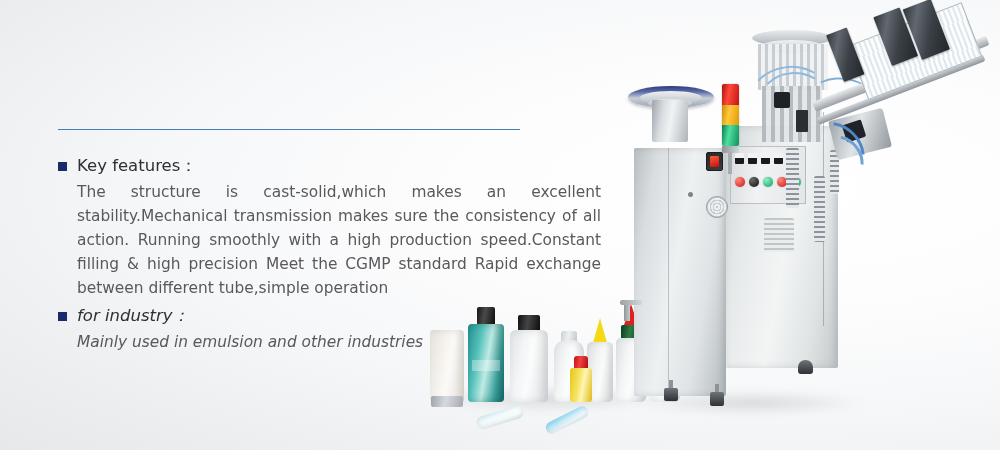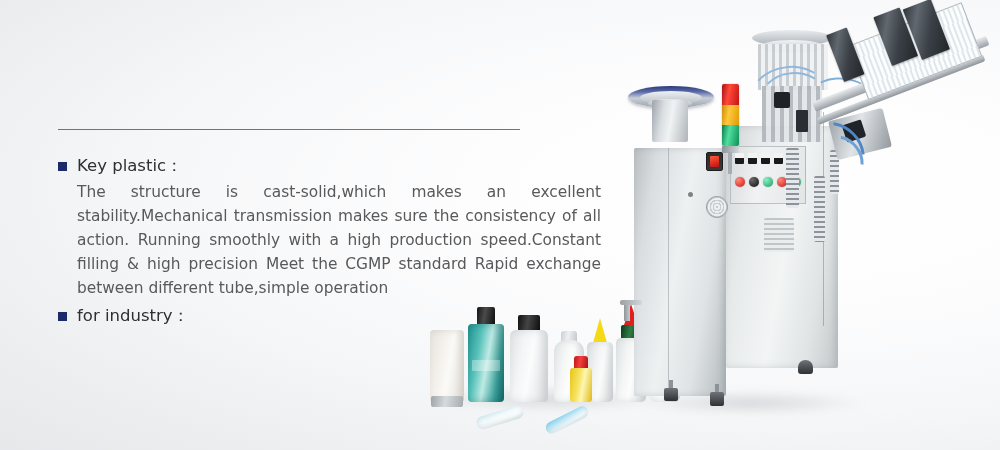--- a/index.html
+++ b/index.html
@@ -22,21 +22,21 @@
     letter-spacing:-0.4px;margin:0;
     transform:scaleX(0.93);transform-origin:left top;
   }
   .rule{
     position:absolute;left:58px;top:129px;width:462px;height:0;
     border-top:1.6px solid #4a7cb8;
   }
 
   .block{position:absolute;left:58px;width:560px;}
   .block.b1{top:155px;}
-  .block.b2{top:305px;}
+  .block.b2{top:305px;font-style:italic;}
   .bullet-row{display:flex;align-items:flex-start;gap:10px;}
   .sq{
     width:9px;height:9px;background:#1b2a6b;margin-top:7px;flex:0 0 auto;
   }
   .bullet-label{
     font-size:16.5px;color:#2f2f2f;line-height:1.35;
     font-family:"DejaVu Sans","Liberation Sans",sans-serif;
   }
   .body-text{
     margin:3px 0 0 19px;width:524px;
@@ -267,30 +267,31 @@
 </head>
 <body>
 
 <div class="banner">
 
   <div class="rule"></div>
 
   <div class="block b1">
     <div class="bullet-row">
       <span class="sq"></span>
-      <span class="bullet-label">Key plastic：</span>
+      <span class="bullet-label">Key features：</span>
     </div>
     <p class="body-text">The structure is cast-solid,which makes an excellent stability.Mechanical transmission makes sure the consistency of all action. Running smoothly with a high production speed.Constant filling &amp; high precision Meet the CGMP standard Rapid exchange between different tube,simple operation</p>
   </div>
 
   <div class="block b2">
     <div class="bullet-row">
       <span class="sq"></span>
       <span class="bullet-label">for industry：</span>
     </div>
+    <p class="body-text nojustify">Mainly used in emulsion and other industries</p>
   </div>
 
   <div class="bottles">
     <div class="shadow"></div>
 
     <div class="btl b-tube">
       <div class="body"></div>
         <div class="cap"></div>
     </div>
     <div class="btl b-teal">

